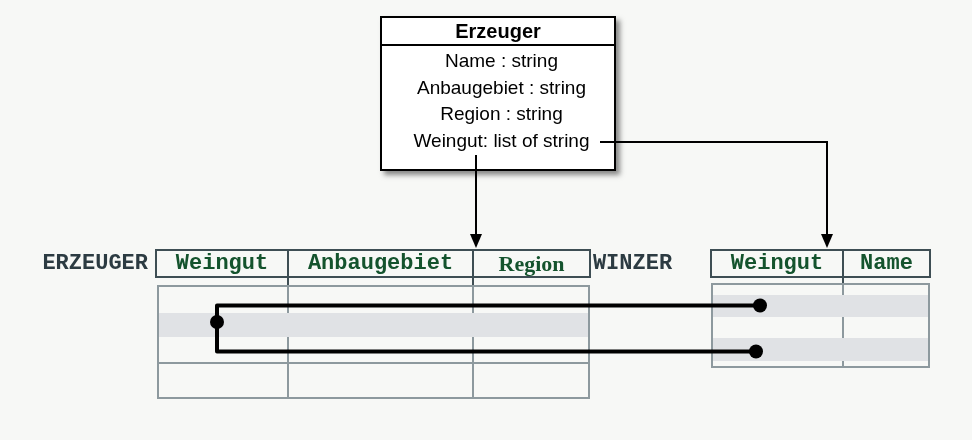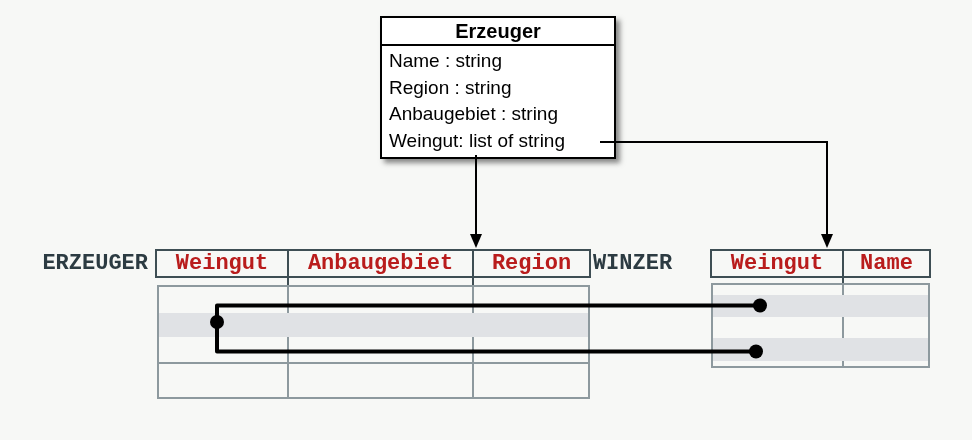--- a/index.html
+++ b/index.html
@@ -12,39 +12,39 @@
   
   .class-box {
     position:absolute; left:380px; top:16px; width:232px;
     background:#ffffff; border:2px solid #000;
     box-shadow:4px 4px 5px rgba(45,45,45,0.55);
   }
   .class-box .title {
     height:26px; line-height:27px; border-bottom:2px solid #000;
     font-size:20px; font-weight:bold; text-align:center; color:#000;
   }
-  .class-box .attrs { padding:2px 0 3px 7px; }
+  .class-box .attrs { padding:2px 0 15px 7px;text-align:center; }
   .class-box .attr {
     font-size:19px; line-height:26.5px; color:#000; white-space:nowrap;
   }
 
   
   .tbl-label {
     position:absolute; top:249px; height:29px; line-height:30px;
     font-family:"Liberation Mono", monospace; font-weight:bold;
     font-size:22px; color:#2c3b42; text-align:right; white-space:nowrap;
   }
   .tbl-header {
     position:absolute; top:249px; height:29px; box-sizing:border-box;
     display:flex; border:2px solid #3e4e54; background:#f7f8f6;
   }
   .tbl-header .cell {
     box-sizing:border-box; height:40px; line-height:26px;
     font-family:"Liberation Mono", monospace; font-weight:bold;
-    font-size:22px; color:#b91c1c; text-align:center; overflow:hidden;
+    font-size:22px; color:#14532d; text-align:center; overflow:hidden;
   }
   .tbl-header .cell + .cell { border-left:2px solid #3e4e54; }
 
   .tbl-body {
     position:absolute; box-sizing:border-box;
     border:2px solid #8d999e; background:#f7f8f6;
   }
   .vsep { position:absolute; top:0; bottom:0; width:2px; background:#8d999e; }
   .shade { position:absolute; left:0; right:0; background:#e0e2e5; }
   .hline { position:absolute; left:0; right:0; height:2px; background:#8d999e; }
@@ -57,32 +57,32 @@
 </style>
 </head>
 <body>
 
 <div class="stage">
 
   <div class="class-box">
     <div class="title">Erzeuger</div>
     <div class="attrs">
       <div class="attr">Name : string</div>
+      <div class="attr">Anbaugebiet : string</div>
       <div class="attr">Region : string</div>
-      <div class="attr">Anbaugebiet : string</div>
       <div class="attr">Weingut: list of string</div>
     </div>
   </div>
 
   <div class="tbl-label" style="left:0; width:148px;">ERZEUGER</div>
 
   <div class="tbl-header" style="left:155px; width:436px;">
     <div class="cell" style="width:130px;">Weingut</div>
     <div class="cell" style="width:185px;">Anbaugebiet</div>
-    <div class="cell" style="width:117px;">Region</div>
+    <div class="cell" style="width:117px;font-family:Liberation Serif, serif;">Region</div>
   </div>
 
   <div class="tbl-body" style="left:157px; top:285px; width:433px; height:114px;">
     <div class="vsep" style="left:128px;"></div>
     <div class="vsep" style="left:313px;"></div>
     <div class="shade" style="top:26px; height:24px;"></div>
     <div class="hline" style="top:75px;"></div>
   </div>
 
   <div class="tbl-label" style="left:560px; width:145px;text-align:center;">WINZER</div>

